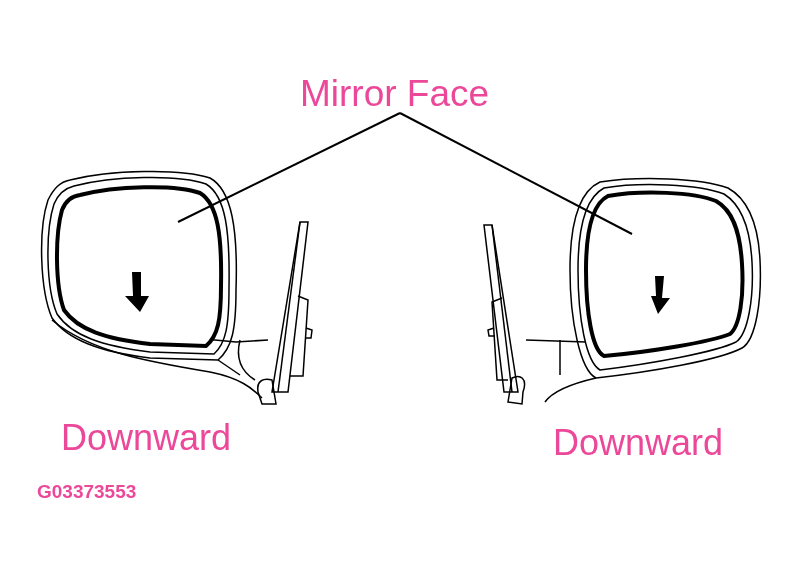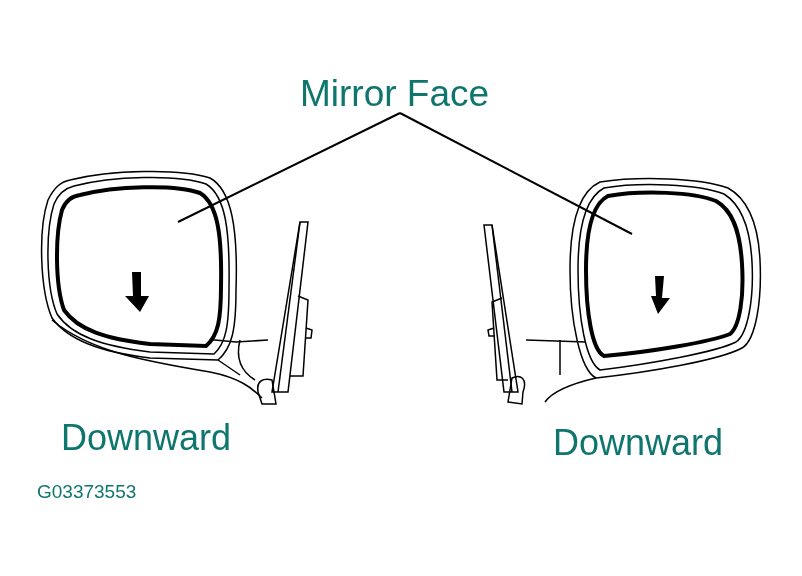--- a/index.html
+++ b/index.html
@@ -1,22 +1,22 @@
 <!DOCTYPE html>
 <html><head>
 <meta charset="utf-8">
 <style>
   html, body { margin: 0; padding: 0; background: #ffffff; }
   body { width: 802px; height: 576px; position: relative; overflow: hidden;
          font-family: "Liberation Sans", sans-serif; color: #000; }
-  .label { position: absolute; white-space: nowrap; line-height: 1; color: #0f766e; }
+  .label { position: absolute; white-space: nowrap; line-height: 1; color: #ec4899; }
   #title { left: 300px; top: 75px; font-size: 37px; }
   #dl-left { left: 61px; top: 420px; font-size: 36px; }
   #dl-right { left: 553px; top: 425px; font-size: 36px; }
-  #fig-id { left: 37px; top: 482px; font-size: 19px; }
+  #fig-id { left: 37px; top: 482px; font-size: 19px; font-weight: bold; }
   svg.art { position: absolute; left: 0; top: 0; }
 </style>
 </head>
 <body>
 
 <svg class="art" width="802" height="576" viewBox="0 0 802 576">
 
   <g stroke="#000" stroke-width="2" fill="none">
     <line x1="400" y1="113" x2="178" y2="222"></line>
     <line x1="400" y1="113" x2="632" y2="234"></line>

